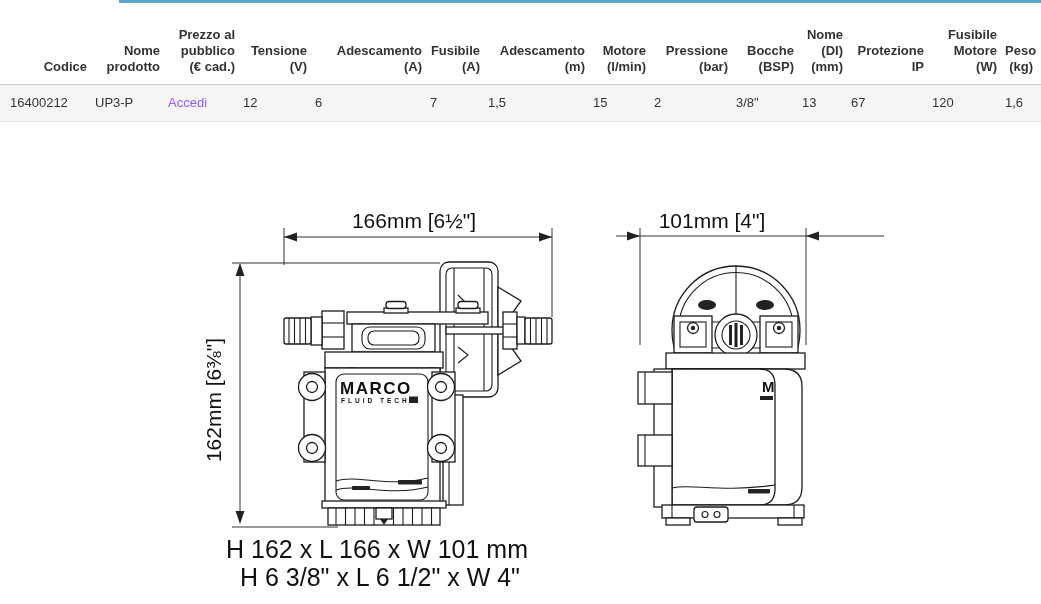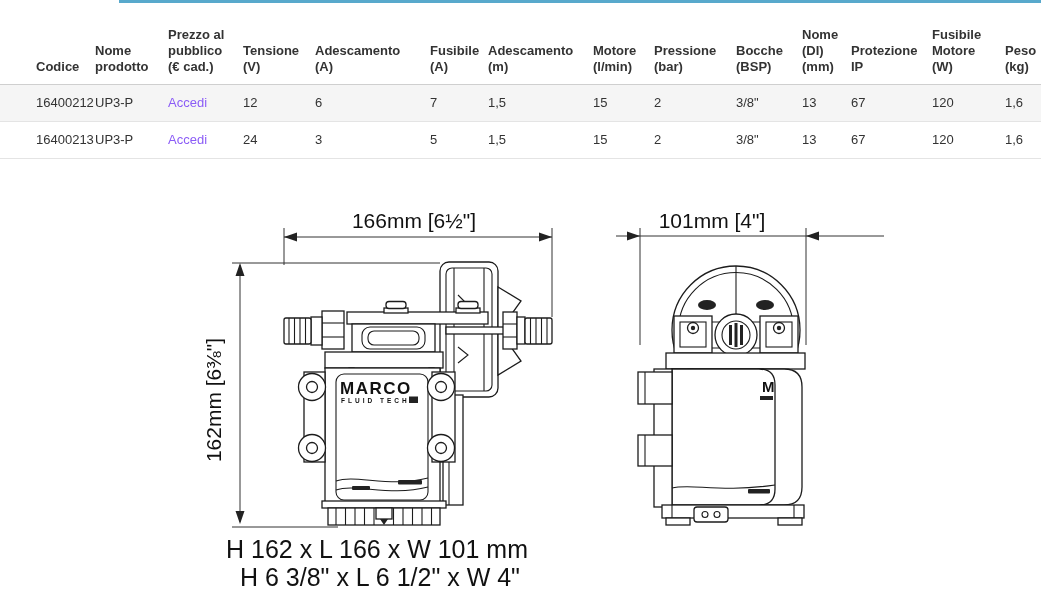--- a/index.html
+++ b/index.html
@@ -1,26 +1,26 @@
 <!DOCTYPE html>
 <html><head>
 <meta charset="utf-8">
 <style>
   html,body{margin:0;padding:0;background:#fff;}
   body{width:1041px;height:604px;position:relative;overflow:hidden;
        font-family:"Liberation Sans","DejaVu Sans",sans-serif;color:#333;}
   .topbar{position:absolute;top:0;left:119px;right:0;height:3px;background:#58a9cc;}
   .spec-table{position:absolute;top:3px;left:0;width:1041px;border-collapse:collapse;
               font-size:13px;color:#333;table-layout:fixed;}
-  .spec-table th{font-weight:bold;text-align:left;vertical-align:bottom;
+  .spec-table th{font-weight:bold;text-align:right;vertical-align:bottom;
                  padding:24px 8px 9px 0;white-space:pre-line;line-height:16px;
                  border-bottom:1px solid #cfcfcf;}
   .spec-table td{padding:10px 8px 10px 0;line-height:16px;vertical-align:middle;
                  border-bottom:1px solid #e4e4e4;white-space:nowrap;}
-  .spec-table th:first-child,.spec-table td:first-child{padding-left:36px;margin-left:33px;}
+  .spec-table th:first-child,.spec-table td:first-child{padding-left:10px;margin-left:33px;}
   .spec-table tbody tr.striped{background:#f5f5f5;border-radius:9px;}
   .price-link{color:#8b5cf6;text-decoration:none;cursor:pointer;}
   .drawing-wrap{position:absolute;top:195px;left:0;width:1041px;height:409px;}
   svg text{font-family:"Liberation Sans","DejaVu Sans",sans-serif;fill:#111;}
   .dimtext{font-size:21px;}
   .bigtext{font-size:25px;}
   .lw{stroke:#1c1c1c;stroke-width:1.3;fill:#fff;}
   .lwn{stroke:#1c1c1c;stroke-width:1.1;fill:none;}
   .dim{stroke:#333;stroke-width:1;fill:none;}
   .dk{fill:#222;stroke:none;}
@@ -91,36 +91,20 @@
       <td>7</td>
       <td>1,5</td>
       <td>15</td>
       <td>2</td>
       <td>3/8"</td>
       <td>13</td>
       <td>67</td>
       <td>120</td>
       <td>1,6</td>
     </tr>
-    <tr>
-      <td>16400213</td>
-      <td>UP3-P</td>
-      <td><a class="price-link" href="#">Accedi</a></td>
-      <td>24</td>
-      <td>3</td>
-      <td>5</td>
-      <td>1,5</td>
-      <td>15</td>
-      <td>2</td>
-      <td>3/8"</td>
-      <td>13</td>
-      <td>67</td>
-      <td>120</td>
-      <td>1,6</td>
-    </tr>
   </tbody>
 </table>
 
 <div class="drawing-wrap">
 <svg width="1041" height="409" viewBox="0 0 1041 409" xmlns="http://www.w3.org/2000/svg">
 
   <g>
     <line class="dim" x1="284" y1="33" x2="284" y2="70"></line>
     <line class="dim" x1="552" y1="33" x2="552" y2="122"></line>
     <line class="dim" x1="284" y1="42" x2="552" y2="42"></line>

